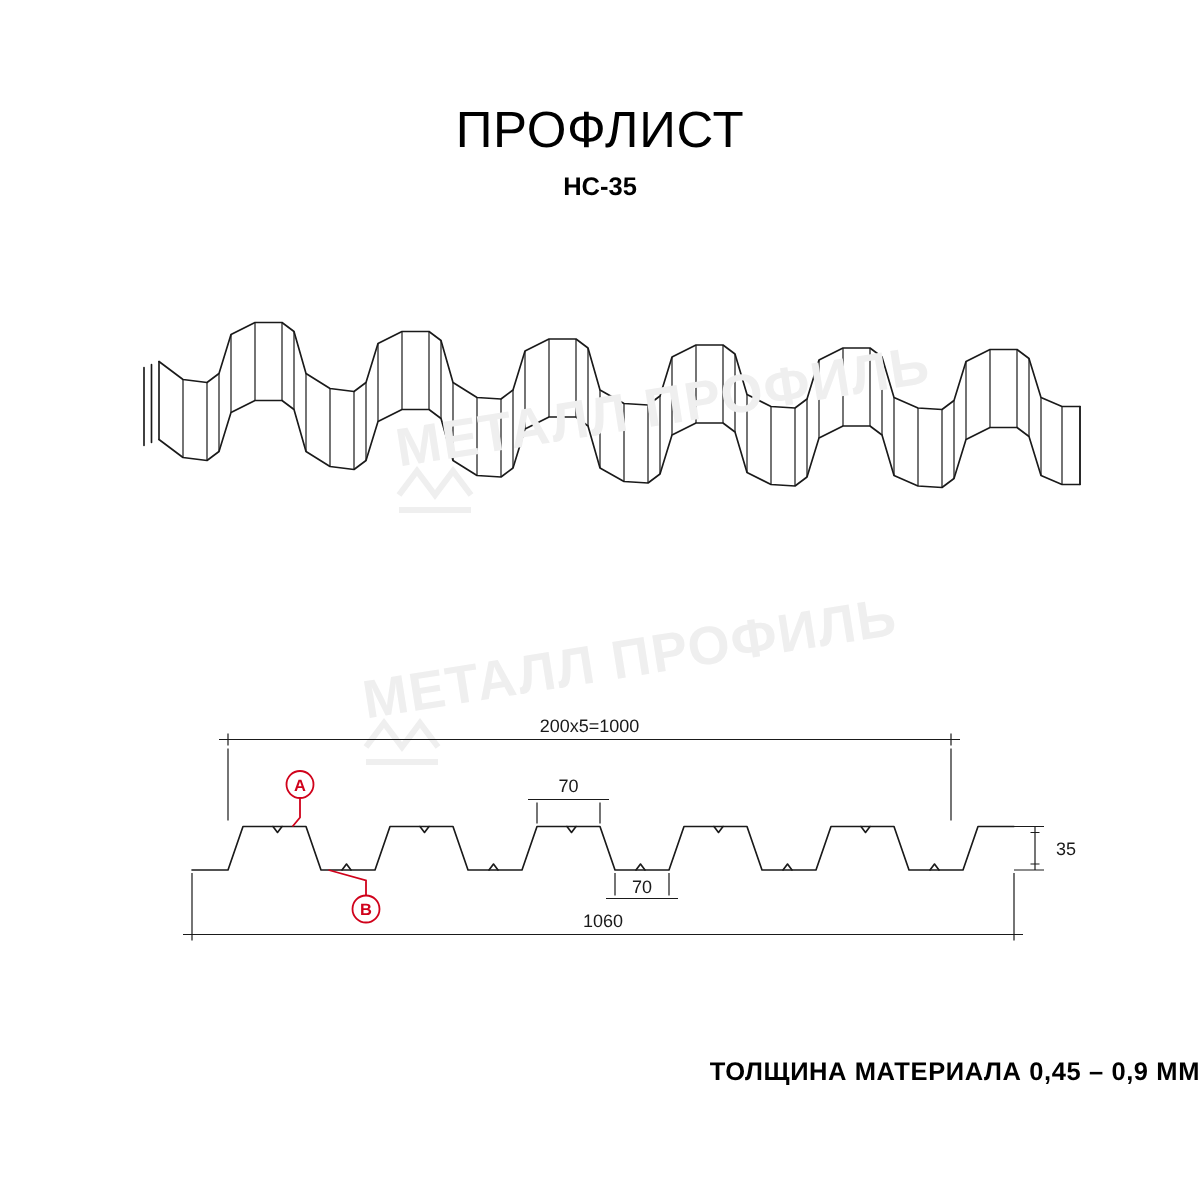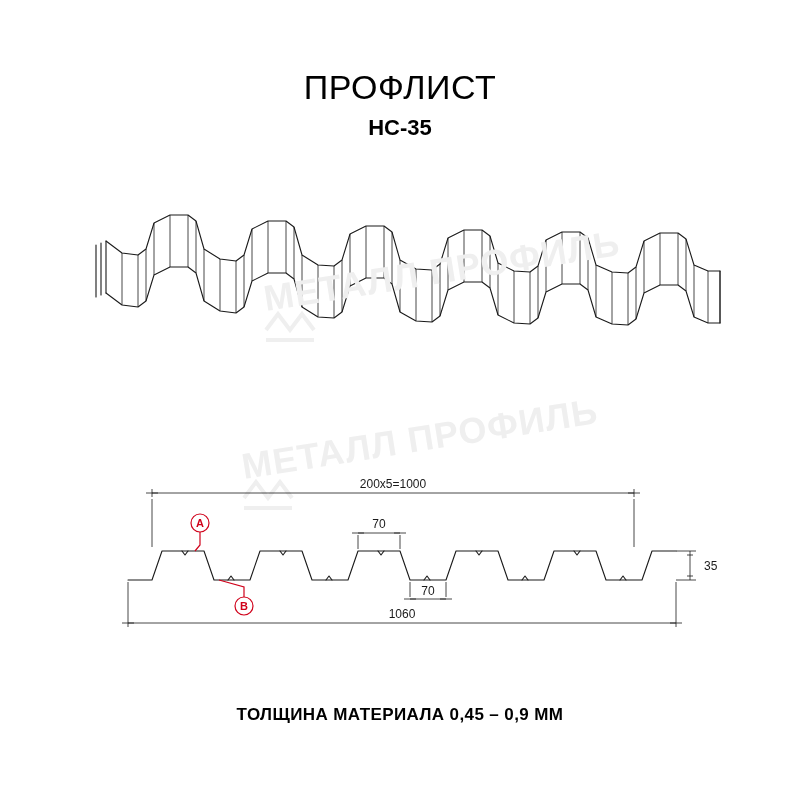--- a/index.html
+++ b/index.html
@@ -15,21 +15,21 @@
 
   
   .title{
     position:absolute;top:68px;left:0;width:800px;
     text-align:center;
     font-size:34px;font-weight:normal;letter-spacing:0.5px;
   }
   .subtitle{
     position:absolute;top:115px;left:0;width:800px;
     text-align:center;
-    font-size:22px;font-weight:bold;
+    font-size:17px;font-weight:bold;
   }
 
   
   .iso{position:absolute;left:88px;top:205px;width:640px;height:135px;}
 
   
   .wm{
     position:absolute;
     color:#efefef;
     font-weight:bold;
@@ -41,21 +41,21 @@
   .wm1{left:262px;top:250px;font-size:36px;transform:rotate(-9deg);}
   .wm2{left:240px;top:418px;font-size:36px;transform:rotate(-9deg);}
   .wm-mark{position:absolute;pointer-events:none;}
 
   
   .section{position:absolute;left:100px;top:431px;width:620px;height:175px;margin-top:44px;}
 
   
   .footer{
     position:absolute;top:705px;left:0;width:800px;
-    text-align:center;
+    text-align:right;
     font-size:17px;font-weight:bold;letter-spacing:0.4px;
   }
 
   svg{display:block;overflow:visible;}
   .ln{fill:none;stroke:#1a1a1a;stroke-width:1.1;stroke-linejoin:round;stroke-linecap:round;}
   .thin{fill:none;stroke:#1a1a1a;stroke-width:0.8;}
   .red{fill:none;stroke:#d0021b;stroke-width:1.2;}
   .redtxt{fill:#d0021b;font-size:11px;font-family:"Liberation Sans",sans-serif;font-weight:bold;}
   .dim{font-size:12px;font-family:"Liberation Sans",sans-serif;fill:#1a1a1a;}
 </style>

